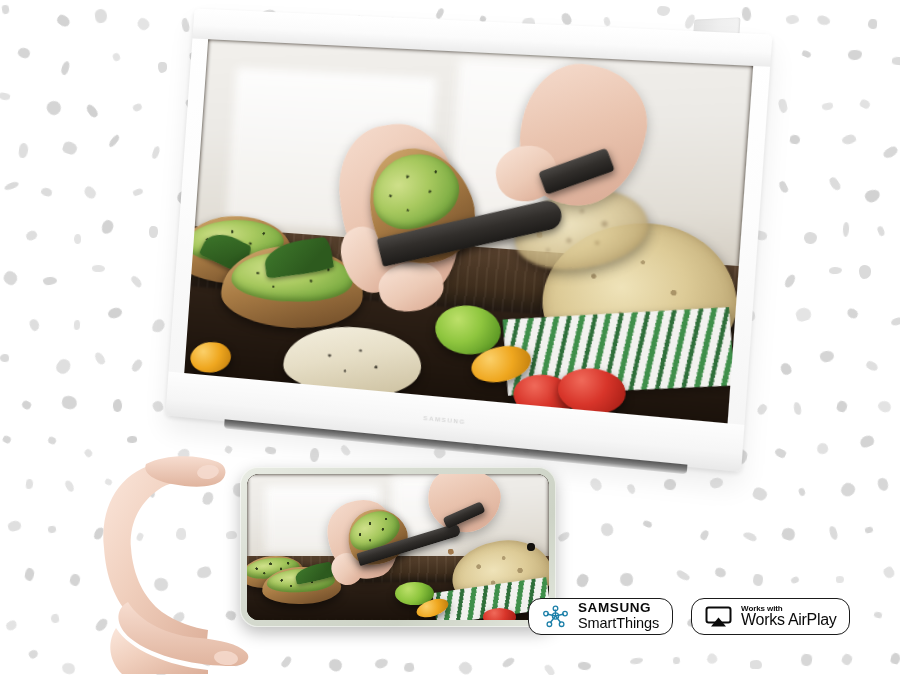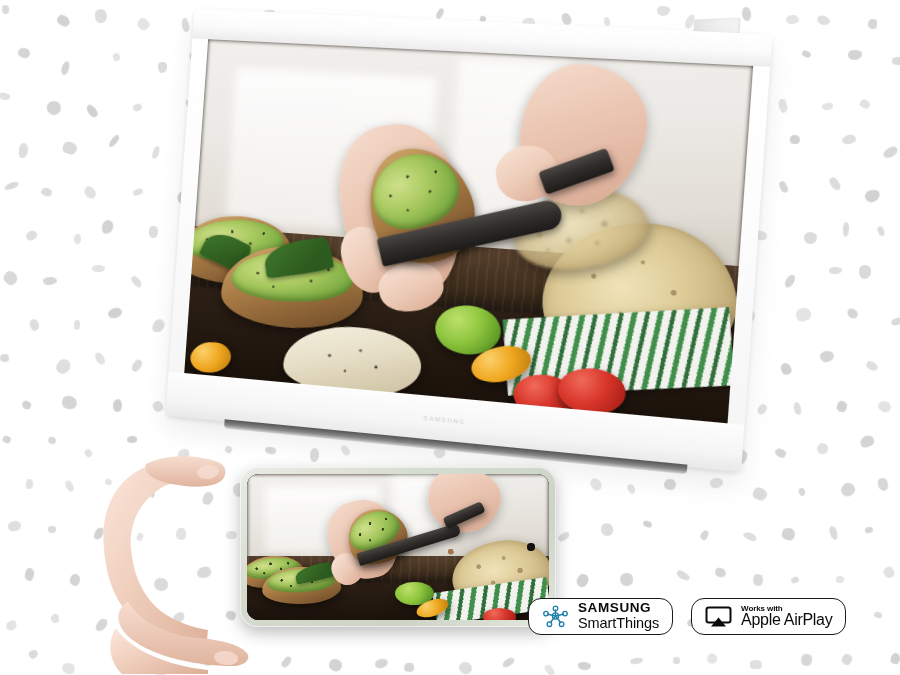--- a/index.html
+++ b/index.html
@@ -672,18 +672,18 @@
       </div>
     </div>
 
     <div class="badge">
       <svg width="27" height="23" viewBox="0 0 27 23">
         <rect x="1.5" y="2.5" width="24" height="15" rx="2.2" fill="none" stroke="#0a0a0a" stroke-width="2"></rect>
         <path d="M13.5 12.4 L21 21.5 L6 21.5 Z" fill="#0a0a0a"></path>
       </svg>
       <div class="badge-text">
         <span class="works-with">Works with</span>
-        <span class="airplay-word">Apple AirPlay</span>
+        <span class="airplay-word">Works AirPlay</span>
       </div>
     </div>
 
   </div>
 </div>
 
 </body></html>

